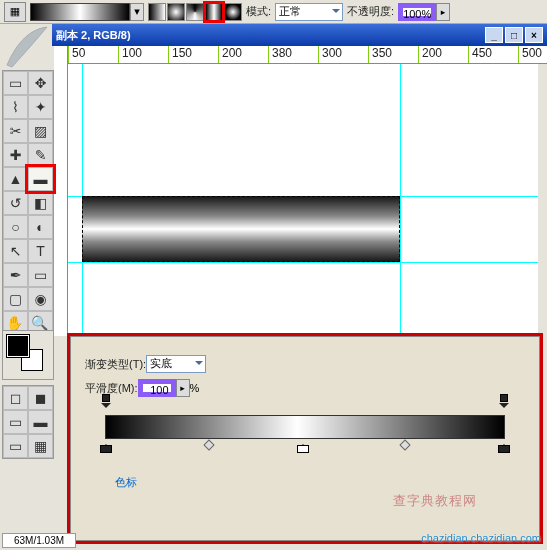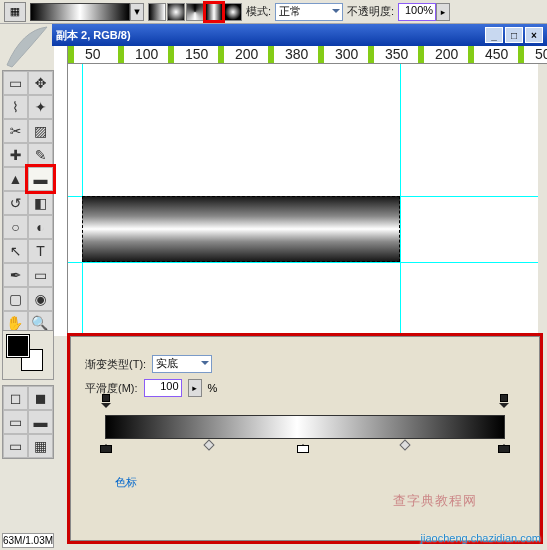--- a/index.html
+++ b/index.html
@@ -11,60 +11,60 @@
 .grad-types{display:flex;gap:1px}
 .grad-type{width:18px;height:18px;border:1px solid #888;background:#ccc;position:relative}
 .grad-type.linear{background:linear-gradient(to right,#000,#fff)}
 .grad-type.radial{background:radial-gradient(#fff,#000)}
 .grad-type.angle{background:conic-gradient(#000,#fff,#000)}
 .grad-type.reflected{background:linear-gradient(to right,#000,#fff,#000);outline:3px solid #e00;outline-offset:-1px;z-index:2}
 .grad-type.diamond{background:radial-gradient(closest-side,#fff,#000)}
 .label{color:#222}
 .select{border:1px solid #7a9ac8;height:18px;padding:0 14px 0 3px;background:#fff;position:relative}
 .select::after{content:"";position:absolute;right:2px;top:5px;border:4px solid transparent;border-top-color:#4a6a9a}
-.num-input{width:38px;height:18px;border:1px solid #8b5cf6;background:#fff;text-align:right;padding-right:2px}
+.num-input{width:38px;height:18px;border:5px solid #8b5cf6;background:#fff;text-align:right;padding-right:2px}
 .pct-btn{width:14px;height:18px;border:1px solid #888;background:#ddd;display:flex;align-items:center;justify-content:center;font-size:9px}
 .feather{width:50px;height:45px;position:absolute;left:2px;top:25px;opacity:.5}
 .toolbox{position:absolute;left:2px;top:70px;width:52px;background:#e6e4da;border:1px solid #999}
 .tool-row{display:flex}
 .tool{width:25px;height:24px;border:1px solid #bbb;background:#ddd;display:flex;align-items:center;justify-content:center;font-size:14px;color:#333}
 .tool.active{background:#f5f5f0;outline:3px solid #e00;outline-offset:0;z-index:5;position:relative}
 .swatches{position:absolute;left:2px;top:330px;width:52px;height:50px;background:#e6e4da;border:1px solid #999}
 .fg-swatch{width:22px;height:22px;background:#000;border:1px solid #fff;position:absolute;left:4px;top:4px;outline:1px solid #000}
 .bg-swatch{width:22px;height:22px;background:#fff;border:1px solid #000;position:absolute;left:18px;top:18px}
 .mini-tools{position:absolute;left:2px;top:385px;width:52px;background:#e6e4da;border:1px solid #999}
 .doc-title{position:absolute;left:52px;top:24px;right:0;height:22px;background:linear-gradient(#3a6ed8,#0a3aa8);color:#fff;display:flex;align-items:center;padding:0 4px;font-weight:bold}
 .doc-title .spacer{flex:1}
 .win-btn{width:18px;height:16px;background:#c8d8f0;border:1px solid #fff;margin-left:2px;display:flex;align-items:center;justify-content:center;color:#000;font-size:10px}
 .ruler-h{position:absolute;left:68px;top:46px;right:0;height:18px;background:#fff;border-bottom:1px solid #888;overflow:hidden}
 .ruler-h .ticks{display:flex;height:100%}
-.ruler-h .major{width:50px;border-left:6px solid #84cc16;font-size:14px;padding-left:11px;color:#222;position:relative;flex-shrink:0}
+.ruler-h .major{width:50px;border-left:1px solid #84cc16;font-size:12px;padding-left:3px;color:#222;position:relative;flex-shrink:0}
 .ruler-v{position:absolute;left:54px;top:46px;width:14px;height:290px;background:#fff;border-right:1px solid #888}
 .canvas{position:absolute;left:68px;top:64px;width:470px;height:270px;background:#fff;overflow:hidden}
 .guide-v{position:absolute;top:0;bottom:0;width:1px;background:#0ff}
 .guide-h{position:absolute;left:0;right:0;height:1px;background:#0ff}
 .logo{position:absolute;left:210px;top:60px;text-align:center}
 .logo-main{font-size:28px;font-weight:bold;font-style:italic;color:#0585e0;display:inline}
 .logo-side{display:inline-block;font-size:11px;color:#0a0;font-weight:bold;line-height:12px;vertical-align:top;margin-top:4px}
 .logo-side .r2{color:#e70}
 .logo-url{font-size:11px;color:#e08;letter-spacing:1px}
 .selection{position:absolute;left:14px;top:132px;width:318px;height:66px;border:1px dashed #000;background:linear-gradient(#1a1a1a 0%,#888 30%,#fff 50%,#888 70%,#1a1a1a 100%)}
 .grad-panel{position:absolute;left:70px;top:336px;width:470px;height:205px;background:#e6e1d0;border:1px solid #888;outline:3px solid #c00;outline-offset:0;padding:12px 14px}
-.grad-row{display:flex;align-items:center;margin:6px 0;gap:6px}
+.grad-row{display:flex;align-items:center;margin:6px 0;}
 .grad-bar-wrap{position:relative;margin:18px 20px 36px;height:24px}
 .grad-bar{width:100%;height:24px;background:linear-gradient(to right,#000 0%,#fff 48%,#000 100%);border:1px solid #333}
 .stop-top{position:absolute;top:-12px;width:10px;height:10px}
 .stop-top::before{content:"";position:absolute;left:0;top:0;border:5px solid transparent;border-top-color:#222}
 .stop-top .sq{position:absolute;left:1px;top:-9px;width:8px;height:8px;background:#222;border:1px solid #000}
 .stop-bot{position:absolute;bottom:-14px;width:12px;height:14px}
 .stop-bot::before{content:"";position:absolute;left:1px;top:0;border:5px solid transparent;border-bottom-color:#222}
 .stop-bot .sq{position:absolute;left:0;top:6px;width:12px;height:8px;background:#222;border:1px solid #000}
 .mid-stop{position:absolute;bottom:-10px;width:8px;height:8px;transform:rotate(45deg);border:1px solid #666;background:#ddd}
 .color-label{color:#06c;margin-left:30px}
-.status{position:absolute;left:2px;bottom:2px;font-size:10px;background:#fff;border:1px solid #999;padding:1px 0}
+.status{position:absolute;left:2px;bottom:2px;font-size:10px;background:#fff;border:1px solid #999;padding:1px 11px}
 .wm{position:absolute;right:6px;bottom:6px;font-size:11px;color:#28c;text-shadow:0 0 2px #fff}
 .wm2{position:absolute;right:70px;bottom:40px;font-size:13px;color:#c88;letter-spacing:1px}
 </style>
 </head>
 <body>
 
 <div class="topbar">
   <div class="tool-btn">▦</div>
   <div style="display:flex">
     <div class="grad-preview"></div>
@@ -218,13 +218,13 @@
     <div class="mid-stop" style="left:74%"></div>
     <div class="stop-bot" style="right:-5px">
         <div class="sq"></div>
       </div>
   </div>
   <div class="color-label">色标</div>
 </div>
 
 <div class="status">63M/1.03M</div>
 <div class="wm2">查字典教程网</div>
-<div class="wm">jiaocheng.chazidian.com</div>
+<div class="wm">chazidian.chazidian.com</div>
 
 </body></html>

